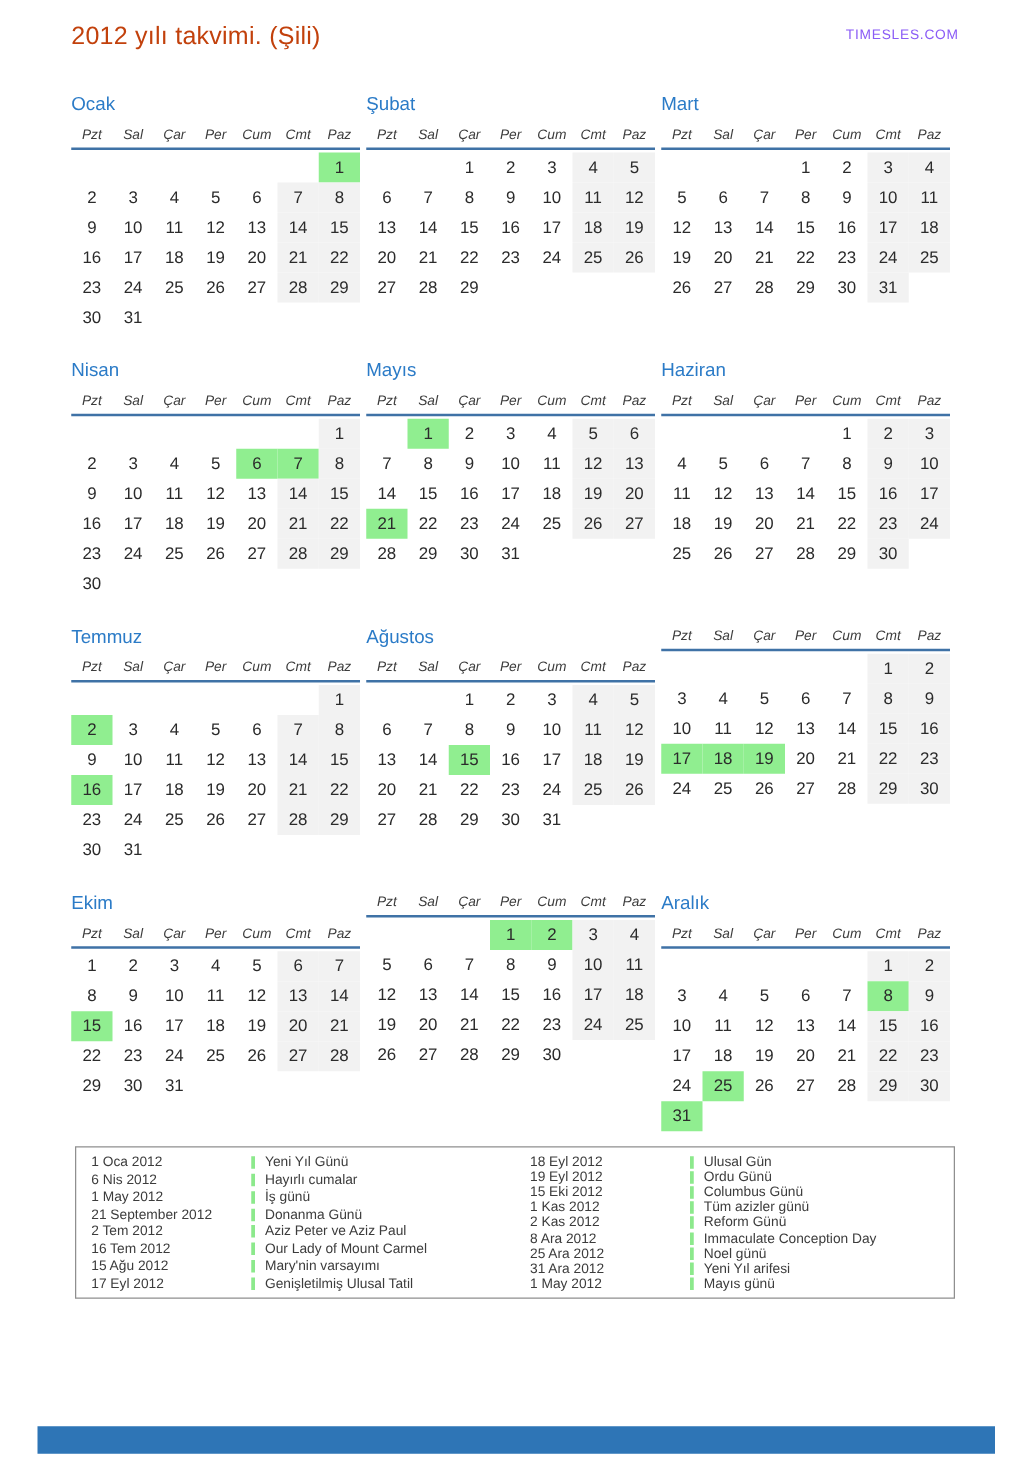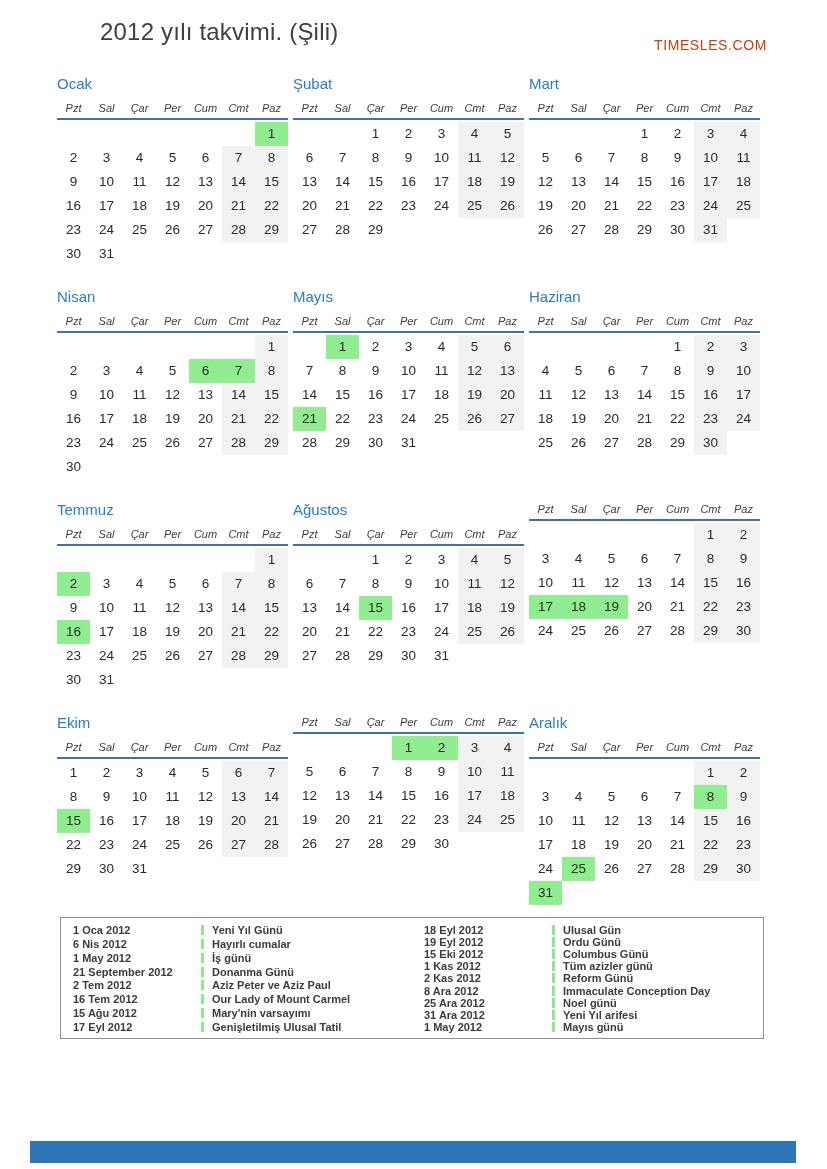--- a/index.html
+++ b/index.html
@@ -8,24 +8,24 @@
     background:#ffffff;
     font-family:"Liberation Sans", sans-serif;
     position:relative;
     overflow:hidden;
   }
   .header{
     position:absolute;top:18px;left:57px;width:710px;
     display:flex;justify-content:space-between;align-items:flex-start;
   }
   .page-title{
-    font-size:24px;color:#404040;letter-spacing:0.2px;margin-left:43px;
+    font-size:20px;color:#c2410c;letter-spacing:0.2px;
   }
   .site-link{
-    font-size:14px;color:#c2410c;text-decoration:none;letter-spacing:0.6px;margin-top:19px;
+    font-size:11px;color:#8b5cf6;text-decoration:none;letter-spacing:0.6px;margin-top:4px;
   }
   .months-grid{
     position:absolute;top:75px;left:57px;
     display:grid;
     grid-template-columns:236px 236px 236px;
     grid-auto-rows:213px;
   }
   .month{width:231px;}
   .month-title{
     font-size:15px;color:#2b7bc7;
@@ -41,21 +41,21 @@
     font-size:13.5px;color:#2b2b2b;text-align:center;line-height:24px;
   }
   .cell.weekend{background:#f2f2f2;}
   .cell.holiday{background:#90ee90;}
   .legend{
     position:absolute;left:60px;top:917px;width:704px;height:122px;
     border:1px solid #8f8f8f;box-sizing:border-box;
     display:flex;padding:6px 0 5px 0;
   }
   .legend-col{
-    width:50%;display:flex;flex-direction:column;justify-content:space-between;font-weight:bold;
+    width:50%;display:flex;flex-direction:column;justify-content:space-between;
   }
   .legend-item{display:flex;align-items:center;height:12.5px;}
   .l-date{width:140px;padding-left:12px;font-size:11px;color:#3c3c3c;box-sizing:border-box;}
   .l-tick{width:3px;height:10px;background:#8ce98c;margin-right:8px;flex:0 0 3px;}
   .l-name{font-size:11px;color:#3c3c3c;white-space:nowrap;}
   .footer-bar{
     position:absolute;left:30px;top:1141px;width:766px;height:22px;background:#2e75b6;
   }
 </style>
 </head>

